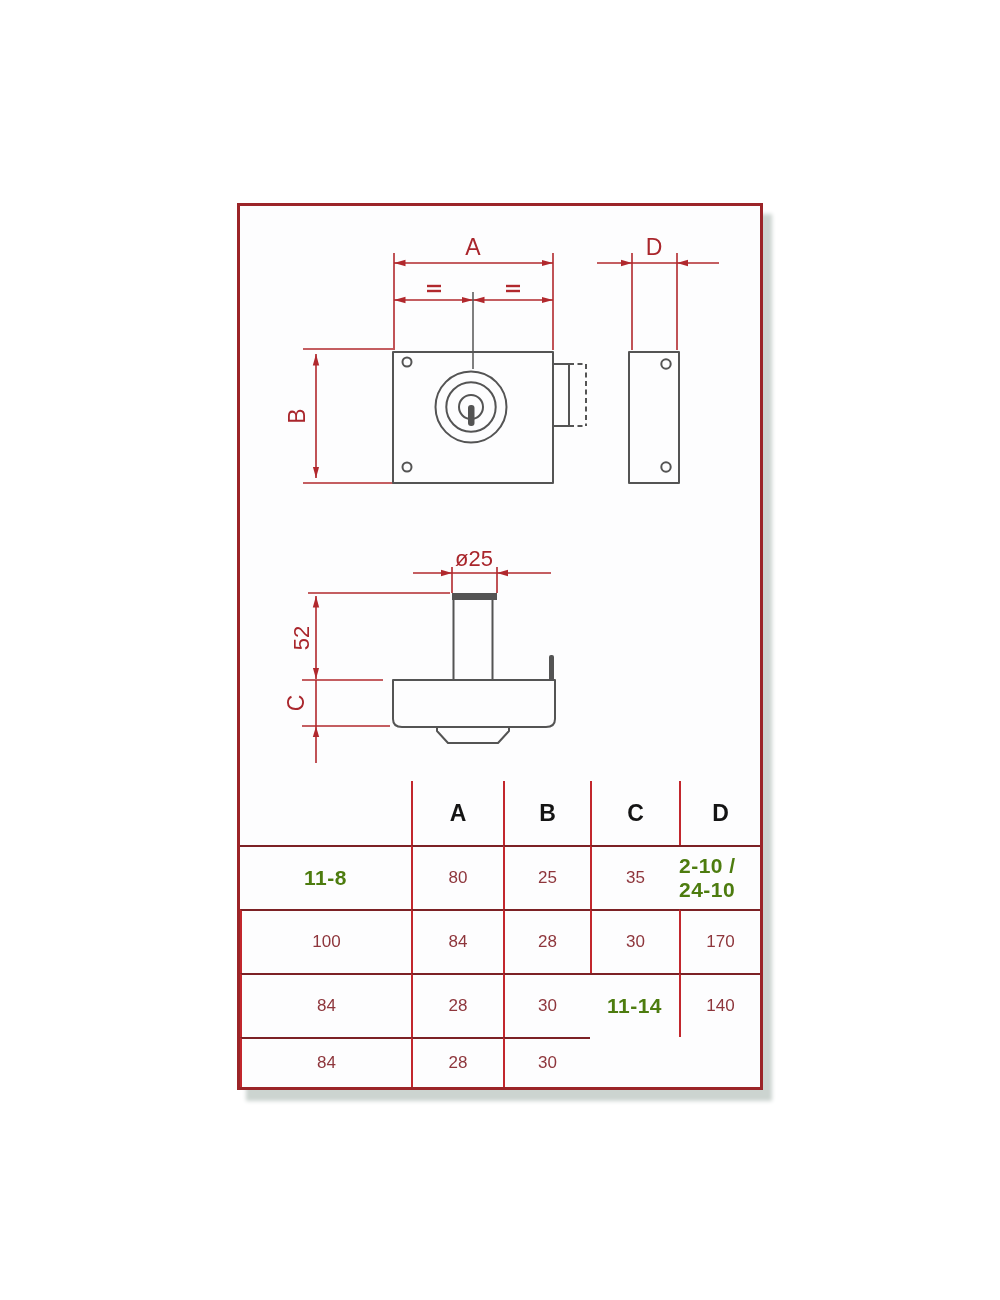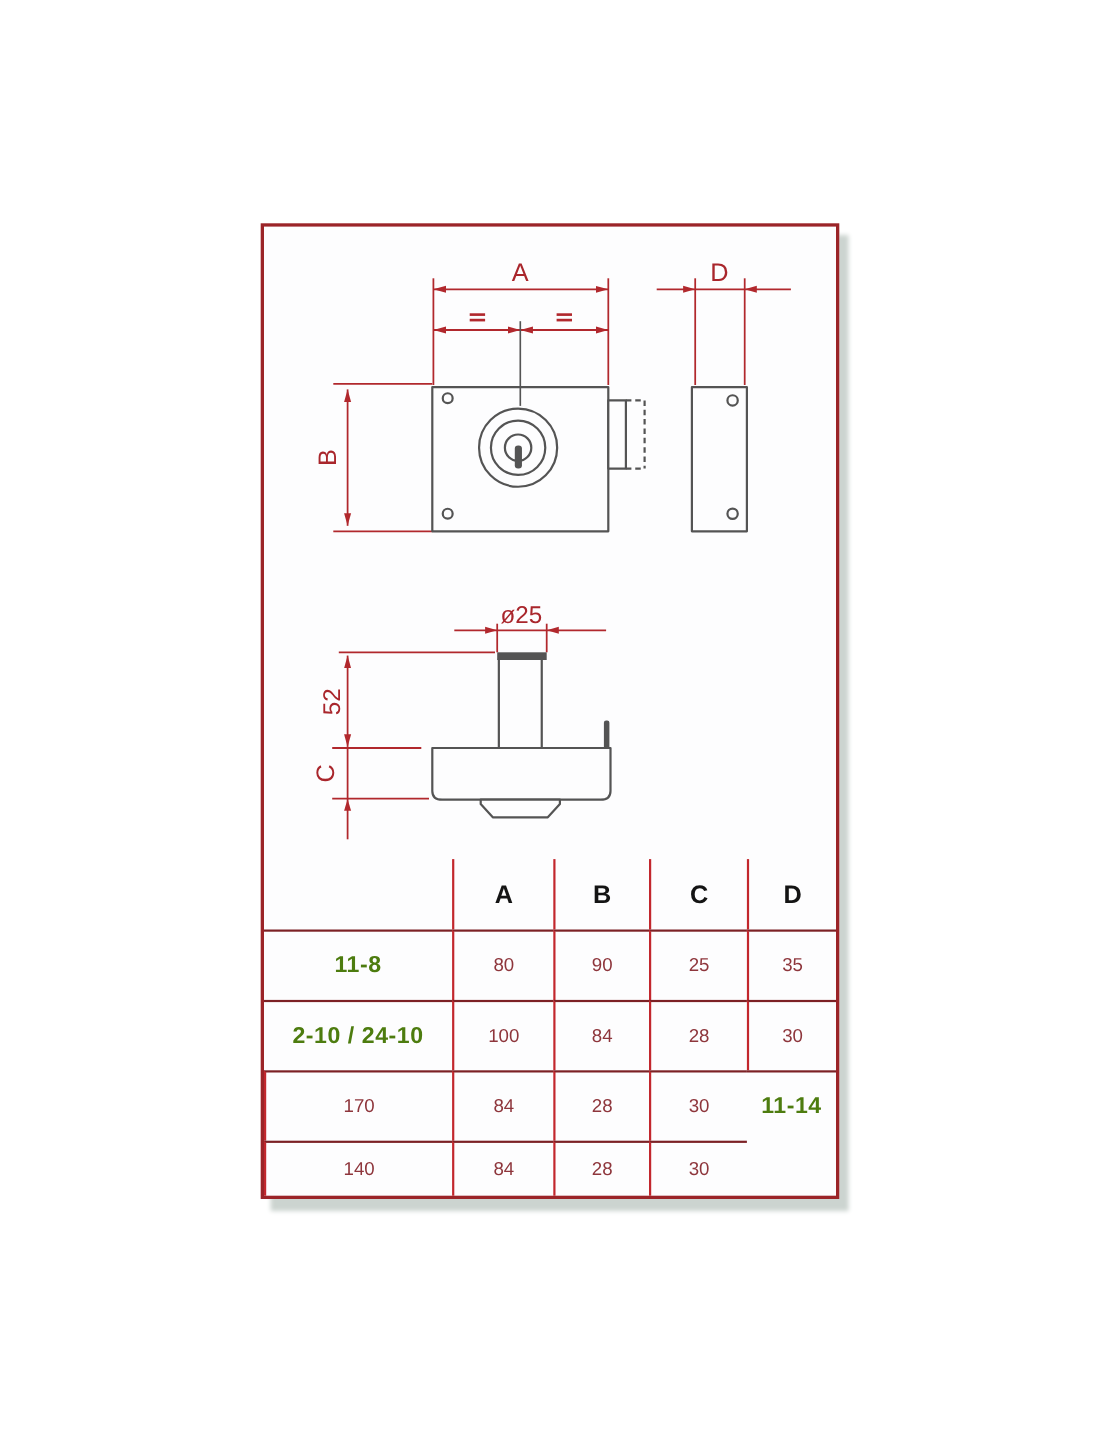--- a/index.html
+++ b/index.html
@@ -154,21 +154,20 @@
   <div class="spec-table">
 
     <div class="cell header"></div>
     <div class="cell header vline">A</div>
     <div class="cell header vline">B</div>
     <div class="cell header vline">C</div>
     <div class="cell header vline">D</div>
 
     <div class="cell model hline">11-8</div>
     <div class="cell value vline hline">80</div>
-    <div class="cell value vline hline">90</div>
     <div class="cell value vline hline">25</div>
     <div class="cell value vline hline">35</div>
 
     <div class="cell model hline">2-10 / 24-10</div>
     <div class="cell value vline hline">100</div>
     <div class="cell value vline hline">84</div>
     <div class="cell value vline hline">28</div>
     <div class="cell value vline hline">30</div>
 
     <div class="cell value vline hline">170</div>

